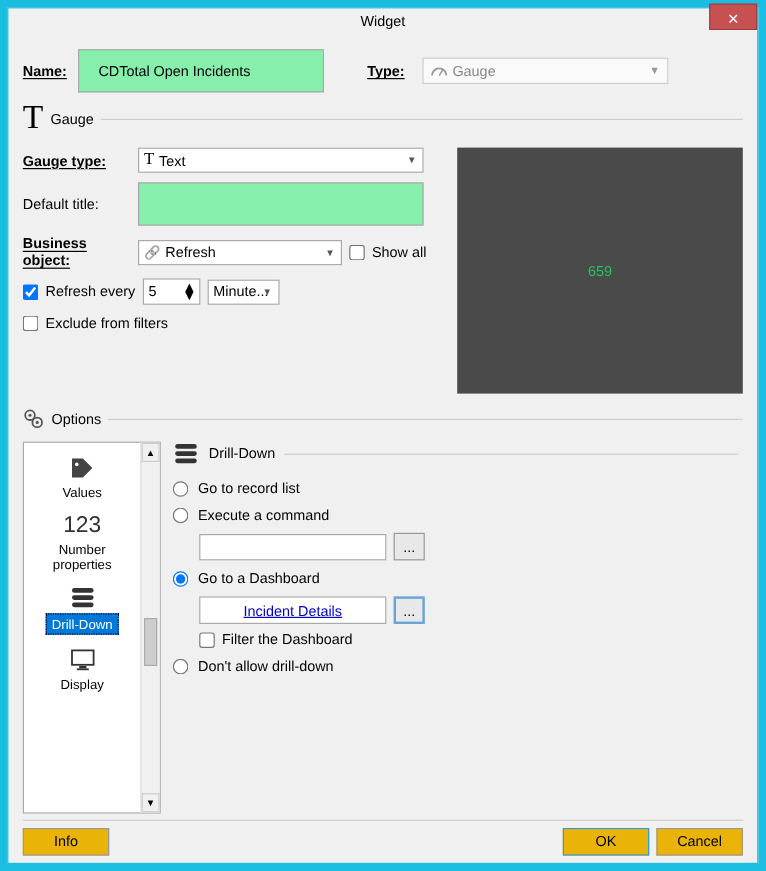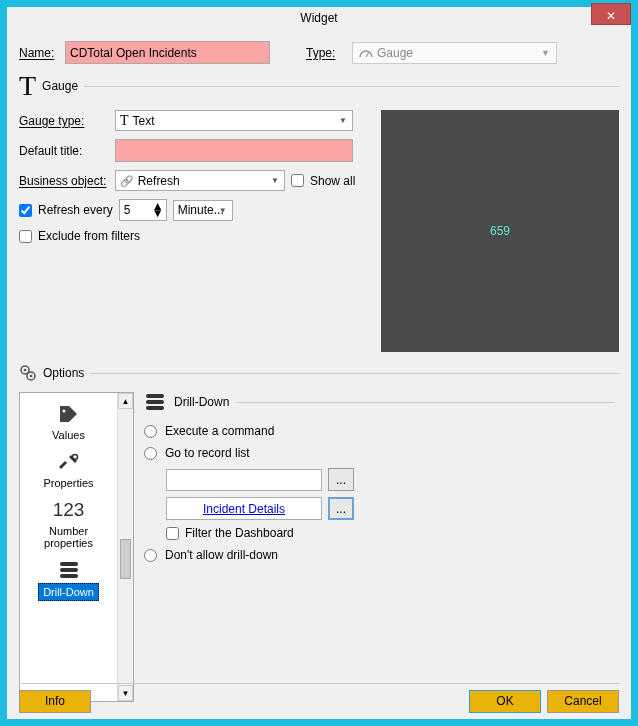--- a/index.html
+++ b/index.html
@@ -3,31 +3,31 @@
 <meta charset="utf-8">
 <style>
 * { box-sizing: border-box; font-family: "Segoe UI", Tahoma, sans-serif; font-size: 12px; }
 body { margin: 0; background: #1bbde0; padding: 6px; }
 .window { background: #f0f0f0; width: 626px; height: 714px; position: relative; border: 1px solid #1bbde0; }
 .titlebar { height: 22px; position: relative; text-align: center; line-height: 22px; font-size: 12px; }
 .close-btn { position: absolute; right: 0; top: -4px; width: 40px; height: 22px; background: #c75050; color: #fff; text-align: center; line-height: 22px; font-size: 14px; cursor: pointer; border: 1px solid #a04040; }
 .content { padding: 12px 12px 4px 12px; }
 .row { display: flex; align-items: center; margin-bottom: 8px; gap: 6px; }
 .label { min-width: 40px; }
-.underline { text-decoration: underline; text-decoration-thickness: 1px; text-underline-offset: 2px; }
-input[type=text].field { border: 1px solid #aaa; background: #fca5a5; height: 23px; padding: 0 4px; }
+.underline { text-decoration: underline; text-decoration-thickness: 1px; text-underline-offset: 2px; font-weight: bold; }
+input[type=text].field { border: 1px solid #aaa; background: #86efac; height: 36px; padding: 0 16px; }
 .name-field { width: 205px; }
 .type-combo { width: 205px; height: 22px; border: 1px solid #ccc; background: #fafafa; display: flex; align-items: center; padding: 0 6px; color: #888; position: relative; }
 .type-combo .caret { position: absolute; right: 6px; font-size: 9px; color: #999; }
 .section-header { display: flex; align-items: center; margin: 6px 0 10px 0; gap: 6px; }
 .section-line { flex: 1; height: 1px; background: #ccc; }
 .big-T { font-family: Georgia, serif; font-size: 28px; line-height: 1; }
 .gauge-body { display: flex; gap: 13px; }
 .gauge-left { flex: 1; }
-.preview { width: 238px; height: 242px; background: #4a4a4a; color: #5eead4; display: flex; align-items: center; justify-content: center; font-size: 14px; }
+.preview { width: 238px; height: 205px; background: #4a4a4a; color: #22c55e; display: flex; align-items: center; justify-content: center; font-size: 14px; }
 .form-row { display: flex; align-items: center; margin-bottom: 8px; gap: 6px; }
 .form-row .lbl { width: 90px; }
 .combo { border: 1px solid #aaa; background: #fff; height: 21px; display: flex; align-items: center; padding: 0 4px; position: relative; }
 .combo .caret { position: absolute; right: 5px; font-size: 8px; color: #555; }
 .gtype { width: 238px; }
 .dtitle { width: 238px; }
 .bobj { width: 170px; }
 .spin { width: 48px; height: 22px; border: 1px solid #aaa; background: #fff; display: flex; align-items: center; padding: 0 4px; position: relative; }
 .spin .arrows { position: absolute; right: 2px; font-size: 7px; line-height: 7px; display: flex; flex-direction: column; }
 .min-combo { width: 60px; }
@@ -164,42 +164,42 @@
           <div class="side-item">
             <div class="icon">
                 <svg width="24" height="22" viewBox="0 0 24 22">
                   <path d="M3 3 L12 3 L20 11 L12 19 L3 19 Z" fill="#444"></path>
                   <circle cx="7" cy="8" r="1.5" fill="#fff"></circle>
                 </svg>
               </div>
             <div class="lbl">Values</div>
           </div>
           <div class="side-item">
-            <div class="icon">
-                <svg width="24" height="22" viewBox="0 0 24 22">
-                  <path d="M4 18 L10 12 L8 10 L2 16 Z" fill="#333"></path>
-                  <path d="M14 4 L20 10 L18 12 L12 6 Z" fill="#333"></path>
-                  <circle cx="18" cy="6" r="2.5" fill="none" stroke="#333" stroke-width="1.5"></circle>
-                </svg>
-              </div>
-            <div class="lbl">Properties</div>
-          </div>
-          <div class="side-item">
             <div class="icon" style="font-size:19px;font-weight:normal">123</div>
             <div class="lbl">Number properties</div>
           </div>
           <div class="side-item sel">
             <div class="icon">
                 <svg width="24" height="22" viewBox="0 0 24 22">
                   <rect x="3" y="3" width="18" height="4" rx="2" fill="#333"></rect>
                   <rect x="3" y="9" width="18" height="4" rx="2" fill="#333"></rect>
                   <rect x="3" y="15" width="18" height="4" rx="2" fill="#333"></rect>
                 </svg>
               </div>
             <span class="lbl-wrap"><span class="lbl">Drill-Down</span></span>
+          </div>
+          <div class="side-item">
+            <div class="icon">
+                <svg width="24" height="22" viewBox="0 0 24 22">
+                  <rect x="3" y="3" width="18" height="12" fill="none" stroke="#333" stroke-width="1.5"></rect>
+                  <rect x="9" y="16" width="6" height="2" fill="#333"></rect>
+                  <rect x="7" y="18" width="10" height="1.5" fill="#333"></rect>
+                </svg>
+              </div>
+            <div class="lbl">Display</div>
           </div>
         </div>
         <div class="sidebar-scroll">
           <div class="sbtn">▲</div>
           <div class="track">
               <div class="thumb"></div>
             </div>
           <div class="sbtn">▼</div>
         </div>
       </div>
@@ -212,31 +212,35 @@
                 <rect x="2" y="8" width="18" height="4" rx="2" fill="#333"></rect>
                 <rect x="2" y="14" width="18" height="4" rx="2" fill="#333"></rect>
               </svg>
             </span>
           <span>Drill-Down</span>
           <div class="section-line"></div>
         </div>
 
         <div class="radio-row">
           <input type="radio" name="drill" style="">
+          <span>Go to record list</span>
+        </div>
+        <div class="radio-row">
+          <input type="radio" name="drill" style="">
           <span>Execute a command</span>
-        </div>
-        <div class="radio-row">
-          <input type="radio" name="drill" style="">
-          <span>Go to record list</span>
         </div>
         <div class="sub-row">
           <input type="text" class="cmd-field" value="" style="">
           <div class="dot-btn">
               <span>...</span>
             </div>
+        </div>
+        <div class="radio-row">
+          <input type="radio" name="drill" checked="" style="">
+          <span>Go to a Dashboard</span>
         </div>
         <div class="sub-row">
           <div class="dash-btn">
               <span>Incident Details</span>
             </div>
           <div class="dot-btn" style="border:2px solid #6aa3d8">
               <span>...</span>
             </div>
         </div>
         <div class="sub-row">

